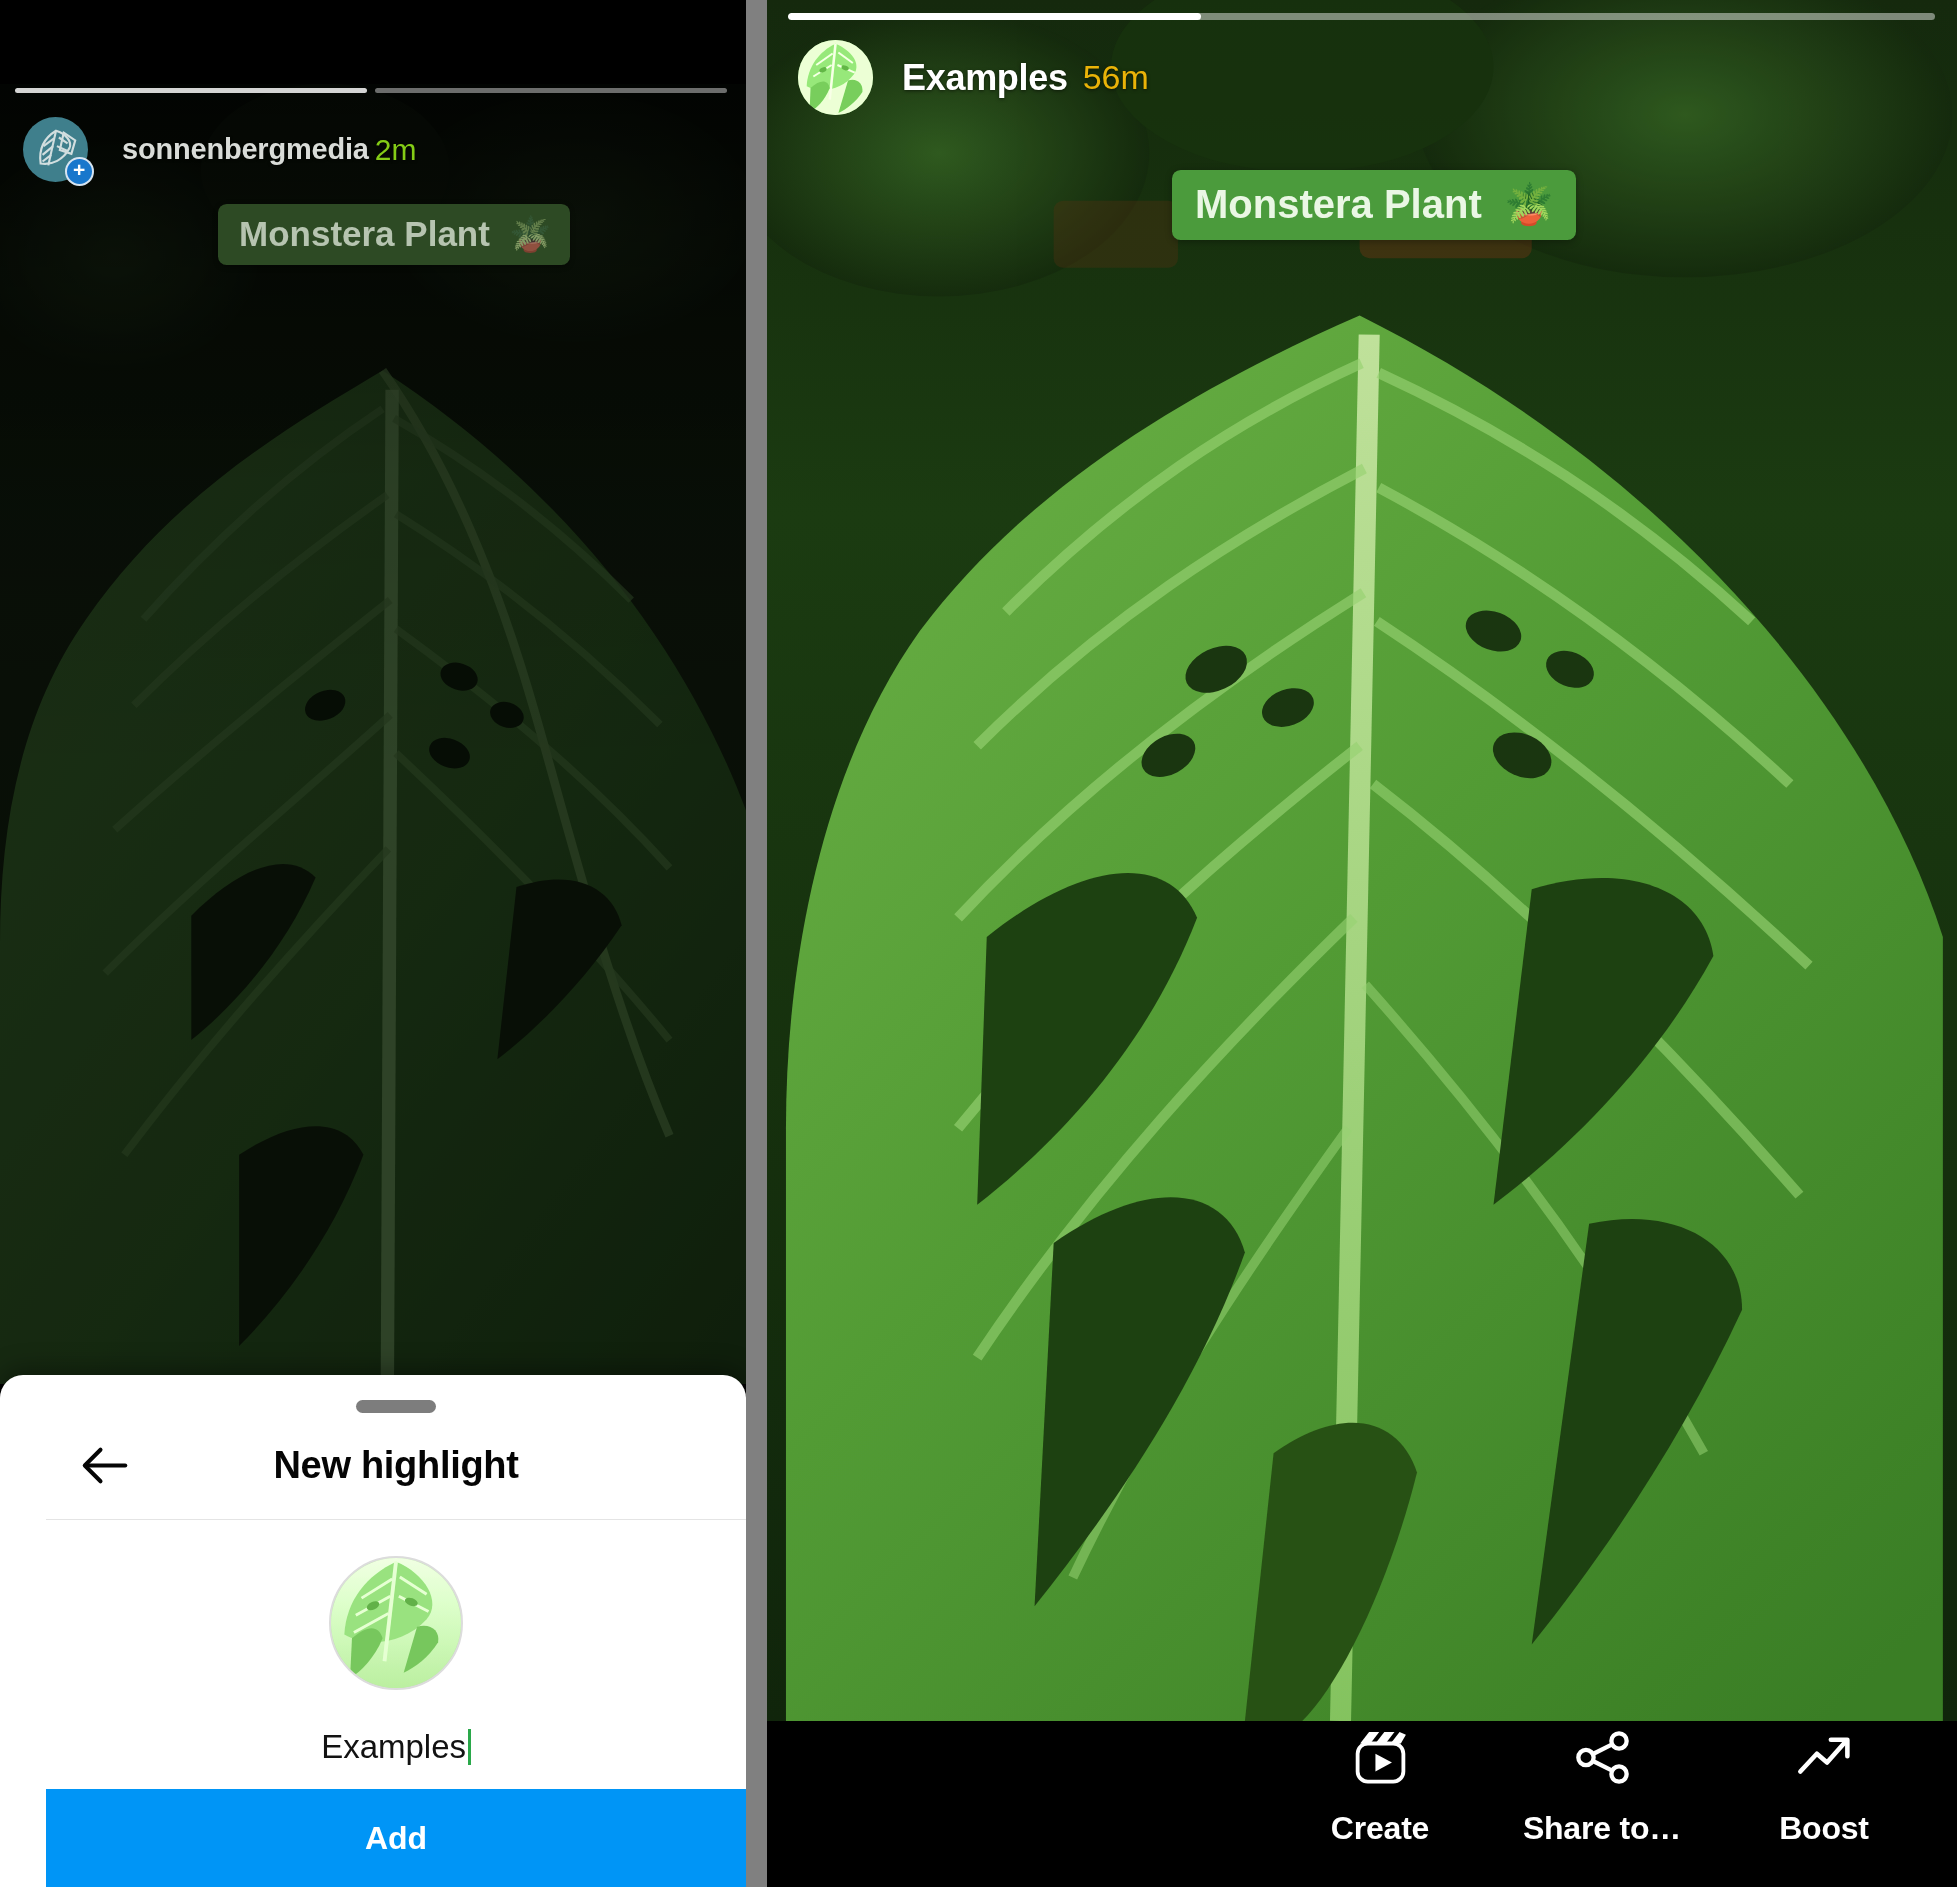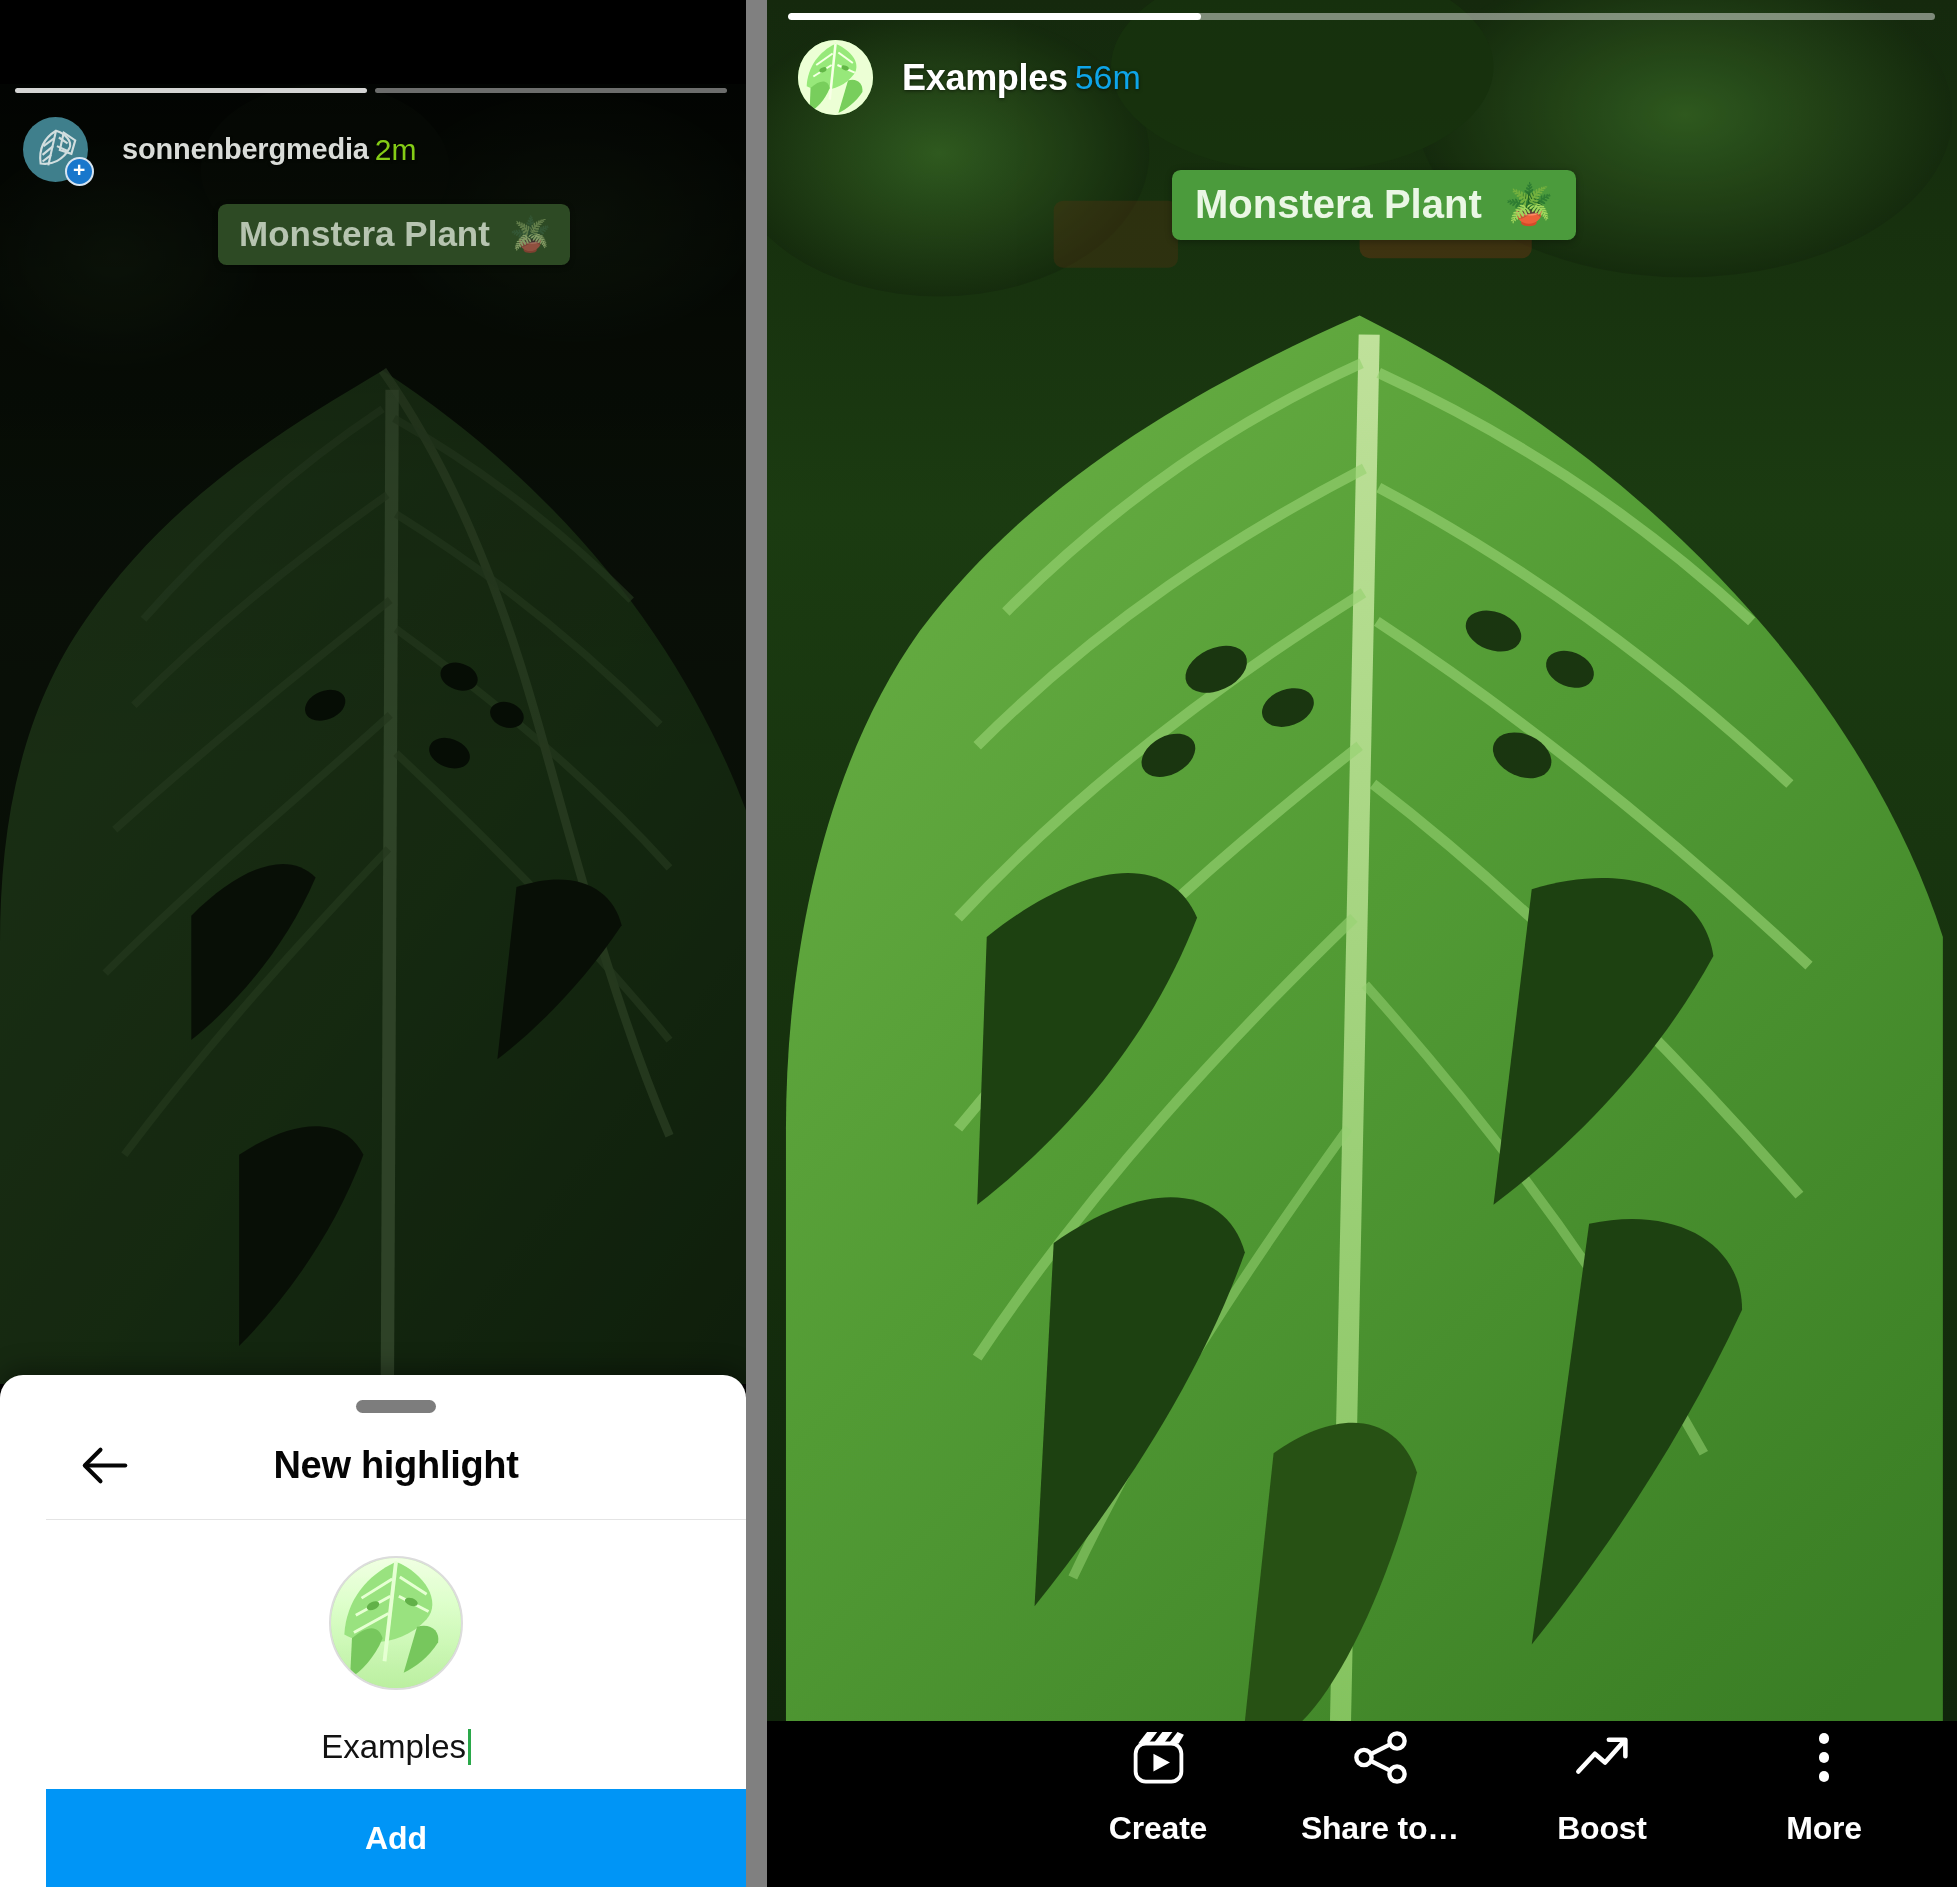--- a/index.html
+++ b/index.html
@@ -243,22 +243,22 @@
     display:flex; align-items:center; justify-content:center;
   }
   .avatar-md .leafart { filter:brightness(1.15) saturate(1.15); }
   .story-user-right {
     margin-left:29px;
     color:#fff; font-size:36px; font-weight:700;
     letter-spacing:-0.3px;
     text-shadow:0 1px 3.8px rgba(0,0,0,0.55);
   }
   .story-time-right {
-    margin-left:7px;
-    color:#0ea5e9; font-size:34px; font-weight:400;
+    margin-left:15px;
+    color:#eab308; font-size:34px; font-weight:400;
     text-shadow:0 1px 3.8px rgba(0,0,0,0.55);
   }
   .sticker-right {
     left:405px; top:170px;
     padding:10.5px 21px 12.4px 23px;
     background:#4b9b3c;
     color:#eaf7e4;
     font-size:40px;
     box-shadow:0 1.9px 7.6px rgba(0,0,0,0.3);
   }
@@ -563,27 +563,17 @@
           <svg viewBox="0 0 48 48" width="61" height="61">
             <g fill="none" stroke="#fff" stroke-width="3.6" stroke-linecap="round" stroke-linejoin="round">
               <polyline points="5,35 18,21 26,28 41,11"></polyline>
               <polyline points="29,10 42,10 42,23"></polyline>
             </g>
           </svg>
         </div>
         <div class="bb-label">Boost</div>
       </div>
 
-      <div class="bb-item">
-        <div class="bb-icon">
-          <div class="dots">
-            <i></i>
-            <i></i>
-            <i></i>
-          </div>
-        </div>
-        <div class="bb-label">More</div>
-      </div>
 
     </div>
   </div>
 </div>
 
 
 </body></html>

